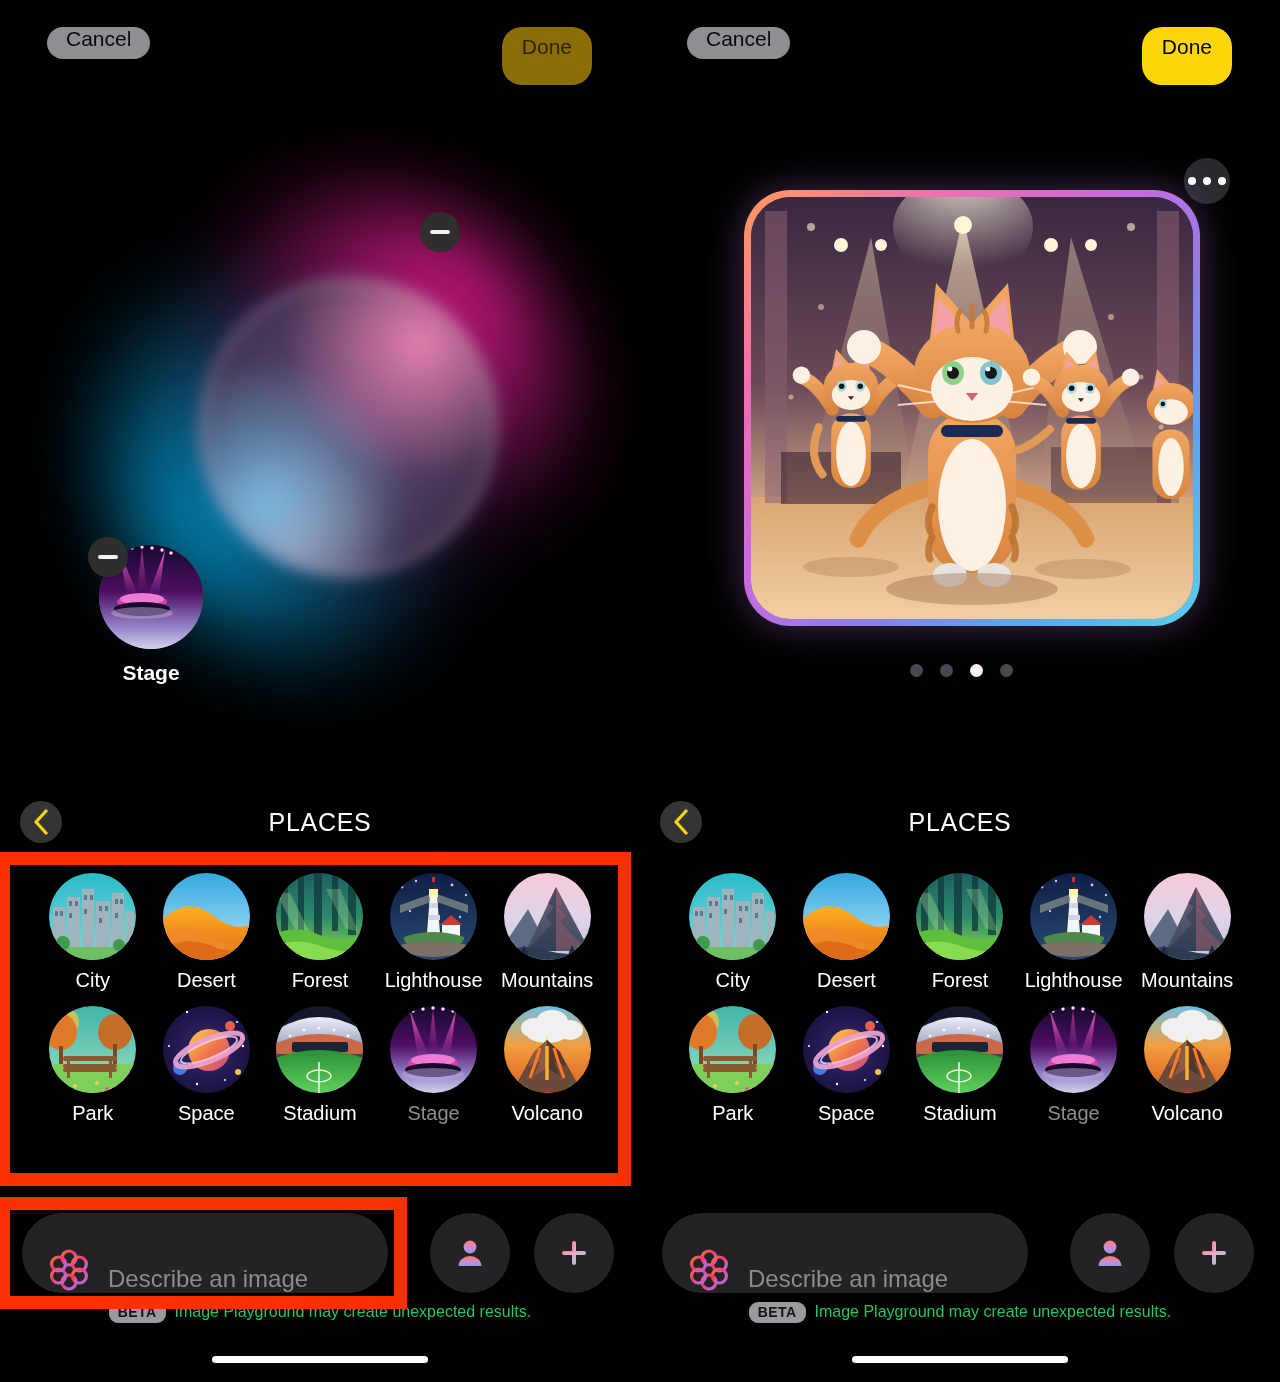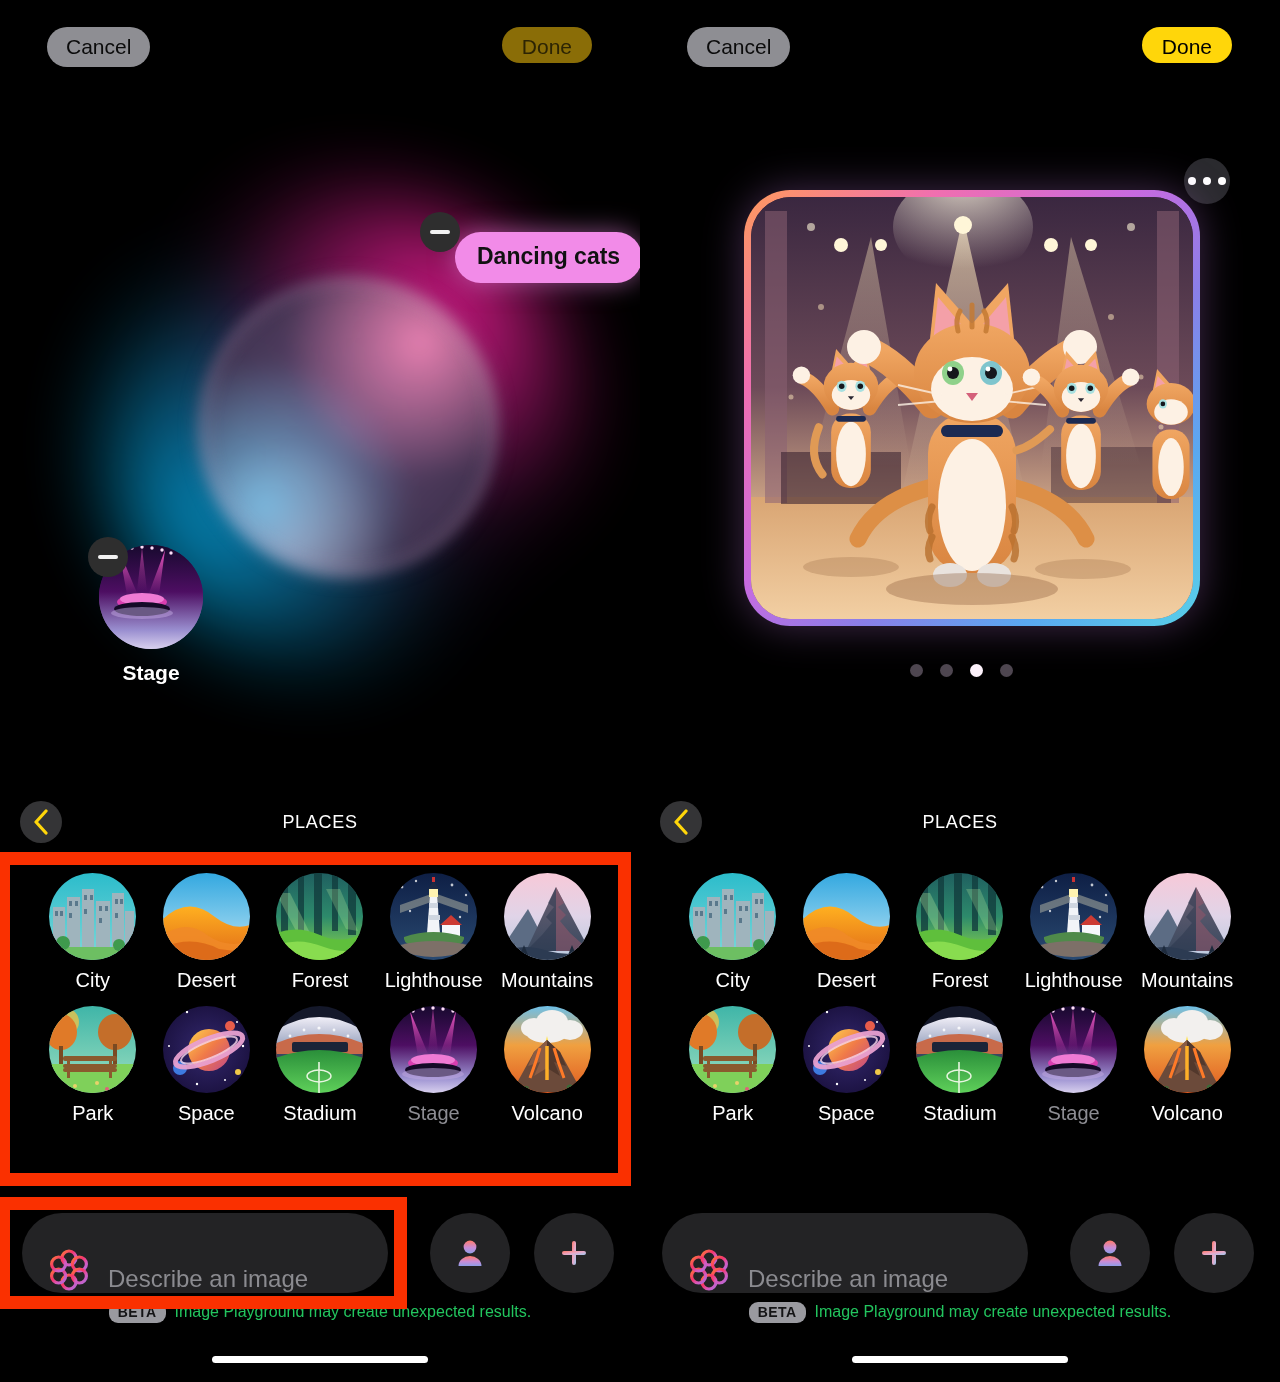--- a/index.html
+++ b/index.html
@@ -12,27 +12,27 @@
 
   .panel { position:absolute; top:0; width:640px; height:1382px; background:#000; overflow:hidden; }
   .panel.left { left:0; }
   .panel.right { left:640px; }
 
   
   .topbar { position:absolute; top:0; left:0; width:640px; height:95px; }
   .btn-cancel {
     position:absolute; left:47px; top:27px;
     background:#8e8e93; color:#0b0b0b;
-    border-radius:20px; padding:8px 19px 9px;
+    border-radius:20px; padding:0 19px 9px;
     font-size:21px; line-height:23px; font-weight:400;
     border:none; cursor:pointer;
   }
   .btn-done {
     position:absolute; right:48px; top:27px;
-    border-radius:20px; padding:8px 20px 5px;
+    border-radius:20px; padding:8px 20px 27px;
     font-size:21px; line-height:23px; font-weight:400;
     border:none; cursor:pointer;
   }
   .btn-done.dim { background:#8a6d07; color:#2c2404; }
   .btn-done.bright { background:#ffd60a; color:#000; }
 
   
   .canvas { position:absolute; top:95px; left:0; width:640px; height:700px; }
   .orb-glow {
     position:absolute; left:105px; top:100px; width:470px; height:470px;
@@ -111,21 +111,21 @@
   
   .places { position:absolute; left:0; top:795px; width:640px; }
   .places-head { position:relative; height:62px; }
   .back-btn {
     position:absolute; left:20px; top:6px; width:42px; height:42px;
     border-radius:50%; background:#343436;
     display:flex; align-items:center; justify-content:center; cursor:pointer;
   }
   .back-btn svg { display:block; }
   .places-title {
-    text-align:center; color:#fff; font-size:18px; line-height:42px;
+    text-align:center; color:#fff; font-size:25px; line-height:42px;
     letter-spacing:.7px; font-weight:400; padding-top:6px;
   }
 
   .grid { display:grid; grid-template-columns:repeat(5,1fr); row-gap:14px; padding:16px 36px 0; }
   .cell { text-align:center; cursor:pointer; }
   .thumb {
     width:87px; height:87px; border-radius:50%; margin:0 auto; overflow:hidden; position:relative;
   }
   .cell-label {
     margin-top:9px; color:#fff; font-size:20px; line-height:23px; font-weight:400;
@@ -178,21 +178,20 @@
     <button class="btn-cancel">Cancel</button>
     <button class="btn-done dim">Done</button>
   </div>
 
   <div class="canvas">
     <div class="orb-glow"></div>
     <div class="orb-body"></div>
     <div class="orb-rim"></div>
   </div>
 
-  <div class="chip-prompt">Dancing cats</div>
   <div class="badge-remove" style="left:420px; top:212px;">
       <i></i>
     </div>
 
   <div class="concept">
     <div class="concept-img"><svg viewBox="0 0 104 104" width="104" height="104">
           <defs>
             <linearGradient id="g1" x1="0" y1="0" x2="0" y2="1">
               <stop offset="0" stop-color="#17092e"></stop>
               <stop offset=".45" stop-color="#4d0e62"></stop>

